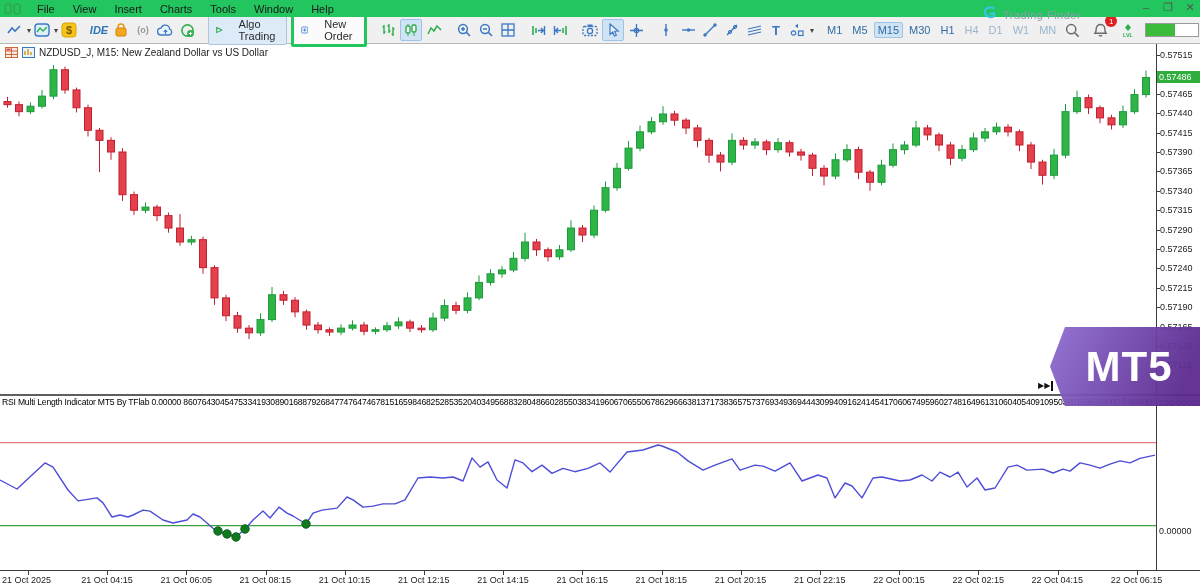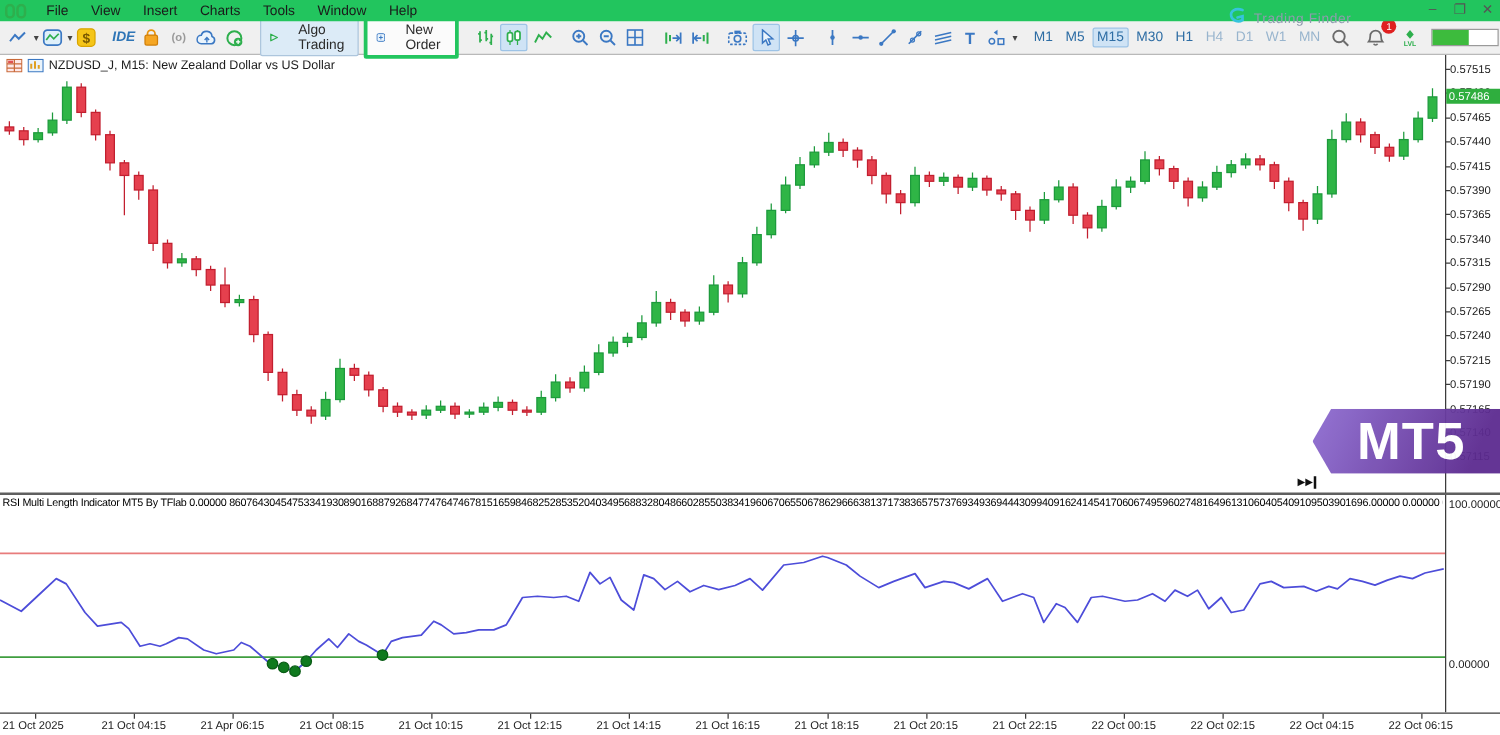--- a/index.html
+++ b/index.html
@@ -47,21 +47,21 @@
              color:#000;white-space:nowrap;overflow:hidden;z-index:1;}
   .ind-axis-label{position:absolute;left:1159px;font-size:9px;color:#1c1c1c;z-index:1;}
   .scrollend{position:absolute;left:1038px;top:381px;z-index:2;font-size:8px;color:#111;
              border-right:2px solid #111;padding-right:1px;line-height:10px;}
   
   .banner-left{position:absolute;left:0;top:327px;width:568px;height:69px;z-index:6;opacity:0.95;
     background:linear-gradient(90deg,#35a2cd 0%,#5f74c6 45%,#8a44b4 100%);
     clip-path:polygon(0 0,91% 0,100% 50%,91% 100%,0 100%);
     display:flex;align-items:center;}
   .banner-left .txt{color:#fff;font-size:34px;font-weight:bold;padding-left:22px;letter-spacing:0.5px;}
-  .banner-right{position:absolute;left:1050px;top:327px;width:150px;height:52px;z-index:6;opacity:0.95;
+  .banner-right{position:absolute;left:1050px;top:327px;width:150px;height:79px;z-index:6;opacity:0.95;
     background:linear-gradient(115deg,#8f6ed2 0%,#5c2b90 85%);
     clip-path:polygon(10% 0,100% 0,100% 100%,10% 100%,0 50%);
     display:flex;align-items:center;justify-content:center;}
   .banner-right .txt{color:#fff;font-size:42px;font-weight:bold;letter-spacing:1px;padding-left:8px;}
   
   .timebar{position:absolute;left:0;top:570px;width:1200px;height:18px;background:#fff;
            border-top:1px solid #3c3c3c;z-index:3;}
   .tlabel{position:absolute;top:4px;font-size:9px;color:#1c1c1c;white-space:nowrap;}
   .ttick{position:absolute;top:0;width:1px;height:4px;background:#3c3c3c;}
   
@@ -578,21 +578,21 @@
 
   <div class="banner-right">
     <span class="txt">MT5</span>
   </div>
 
   <div class="timebar" id="timebar">
       <div class="tlabel" style="left: 2px;">21 Oct 2025</div>
       <div class="ttick" style="left: 28px;"></div>
       <div class="tlabel" style="left: 81.2px;">21 Oct 04:15</div>
       <div class="ttick" style="left: 107.2px;"></div>
-      <div class="tlabel" style="left: 160.4px;">21 Apr 06:15</div>
+      <div class="tlabel" style="left: 160.4px;">21 Oct 06:05</div>
       <div class="ttick" style="left: 186.4px;"></div>
       <div class="tlabel" style="left: 239.6px;">21 Oct 08:15</div>
       <div class="ttick" style="left: 265.6px;"></div>
       <div class="tlabel" style="left: 318.8px;">21 Oct 10:15</div>
       <div class="ttick" style="left: 344.8px;"></div>
       <div class="tlabel" style="left: 398px;">21 Oct 12:15</div>
       <div class="ttick" style="left: 424px;"></div>
       <div class="tlabel" style="left: 477.2px;">21 Oct 14:15</div>
       <div class="ttick" style="left: 503.2px;"></div>
       <div class="tlabel" style="left: 556.4px;">21 Oct 16:15</div>

